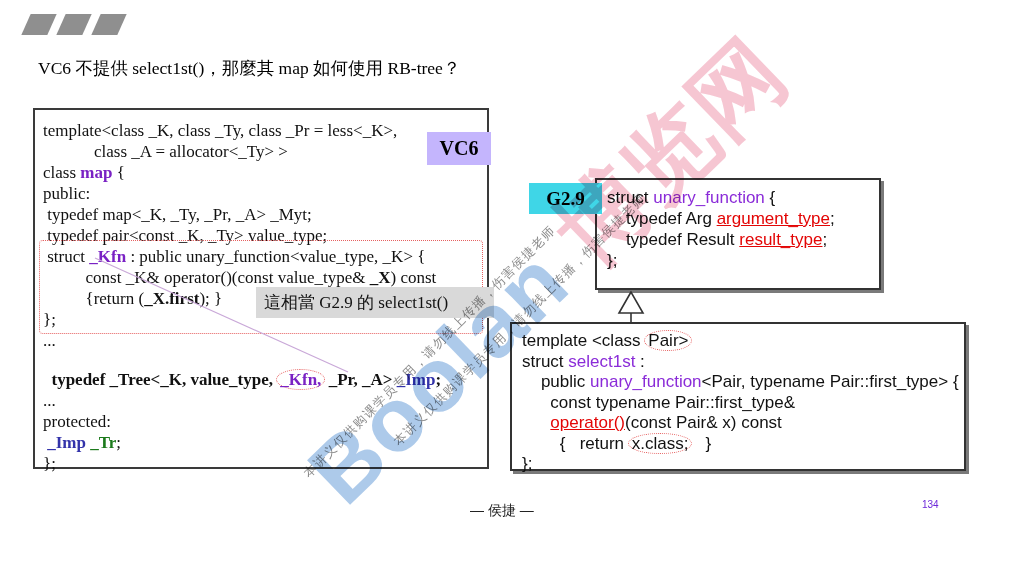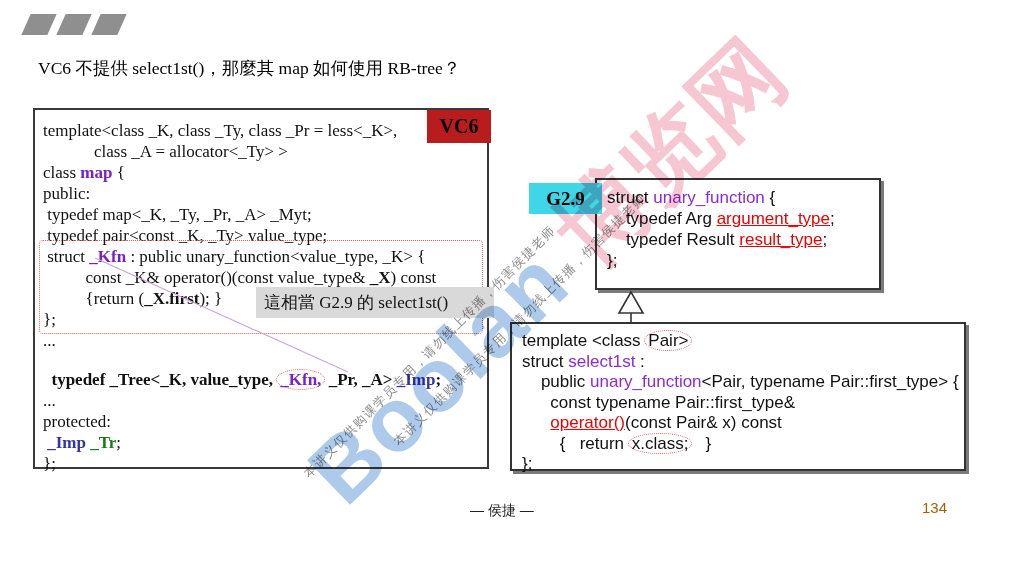--- a/index.html
+++ b/index.html
@@ -29,42 +29,42 @@
   .red{color:#E30505;text-decoration:underline;}
   .blue{color:#3333AA;}
   .green{color:#1C7A1C;}
   .bold{font-weight:700;}
   .ellipse{border:1.6px dotted #E66060;border-radius:50%;padding:0 3px;margin:0 -1px;}
   .dotted-rect{position:absolute;left:4px;top:130px;right:4px;height:92px;
                border:1.5px dotted #E66060;border-radius:4px;pointer-events:none;z-index:1;}
   
   .badge{position:absolute;display:flex;align-items:center;justify-content:center;
          font-weight:700;font-family:"Liberation Serif", serif;color:#000;z-index:2;}
-  .vc6-label{left:427px;top:110px;width:64px;height:33px;background:#b91c1c;font-size:20px;}
+  .vc6-label{left:427px;top:132px;width:64px;height:33px;background:#c4b5fd;font-size:20px;}
   .g29-label{left:529px;top:183px;width:73px;height:31px;background:#3FD6E7;font-size:19px;}
   
   .callout{position:absolute;left:256px;top:287px;width:238px;background:#D9D9D9;
            padding:3px 8px;box-sizing:border-box;font-size:17px;line-height:25px;z-index:2;}
   
   .overlay{position:absolute;left:0;top:0;width:1022px;height:567px;z-index:1;pointer-events:none;}
   
   .wm-brand{position:absolute;left:548px;top:272px;transform:translate(-50%,-50%) rotate(-44deg);
             white-space:nowrap;font-family:"Liberation Sans", sans-serif;font-weight:700;font-size:90px;
             letter-spacing:2px;z-index:5;pointer-events:none;mix-blend-mode:multiply;}
   .wm-latin{color:rgba(142,182,226,0.72);}
   .wm-cjk{color:rgba(240,160,180,0.60);}
   .wm-notice{position:absolute;white-space:nowrap;font-size:12.5px;letter-spacing:1.5px;
              color:rgba(118,118,118,0.85);font-family:"Liberation Sans", sans-serif;
              z-index:5;pointer-events:none;mix-blend-mode:multiply;}
   .wm-n1{left:520px;top:320px;transform:translate(-50%,-50%) rotate(-45deg);}
   .wm-n2{left:430px;top:352px;transform:translate(-50%,-50%) rotate(-45deg);}
   
   .footer-author{position:absolute;left:470px;top:502px;font-size:14px;color:#222;
                  font-family:"Liberation Sans", sans-serif;}
-  .footer-page{position:absolute;left:922px;top:499px;font-size:15px;color:#a16207;
+  .footer-page{position:absolute;left:922px;top:499px;font-size:10px;color:#6d28d9;
                font-family:"Liberation Sans", sans-serif;}
 </style>
 </head>
 <body>
 
 <div class="slide">
 
   <div class="bullets">
     <i></i>
     <i></i>

